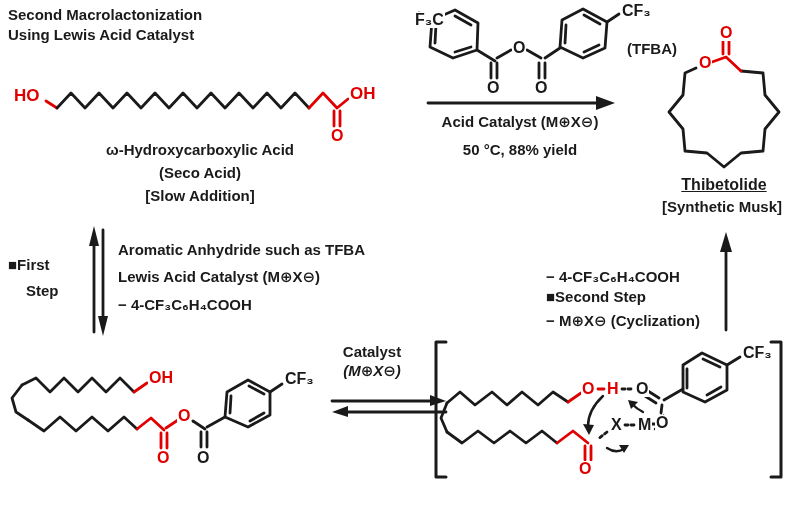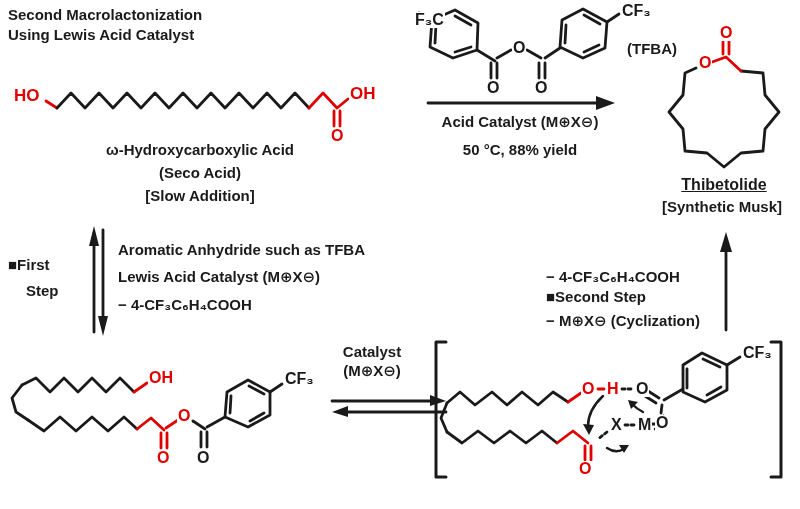--- a/index.html
+++ b/index.html
@@ -163,21 +163,21 @@
   <div class="txt b t15" style="left:546px;top:268px;">− 4-CF₃C₆H₄COOH</div>
   <div class="txt b t15" style="left:546px;top:312px;">− M⊕X⊖ (Cyclization)</div>
 
   <div class="atom red" style="left:148px;top:370px;">OH</div>
   <div class="atom red" style="left:177px;top:408px;">O</div>
   <div class="atom red" style="left:156px;top:450px;">O</div>
   <div class="atom" style="left:196px;top:450px;">O</div>
   <div class="atom" style="left:284px;top:371px;">CF₃</div>
 
   <div class="txt b t15 ctr" style="left:330px;top:343px;width:84px;">Catalyst</div>
-  <div class="txt b t15 ctr" style="left:330px;top:362px;width:84px;">(M⊕X⊖)</div>
+  <div class="txt b t15 ctr" style="left:330px;top:362px;width:84px;font-style:italic;">(M⊕X⊖)</div>
 
   <div class="atom red" style="left:581px;top:381px;">O</div>
   <div class="atom red" style="left:606px;top:381px;">H</div>
   <div class="atom" style="left:635px;top:381px;">O</div>
   <div class="atom" style="left:655px;top:415px;">O</div>
   <div class="atom" style="left:637px;top:417px;">M</div>
   <div class="atom" style="left:610px;top:417px;">X</div>
   <div class="atom red" style="left:578px;top:461px;">O</div>
   <div class="atom" style="left:742px;top:345px;">CF₃</div>
 

